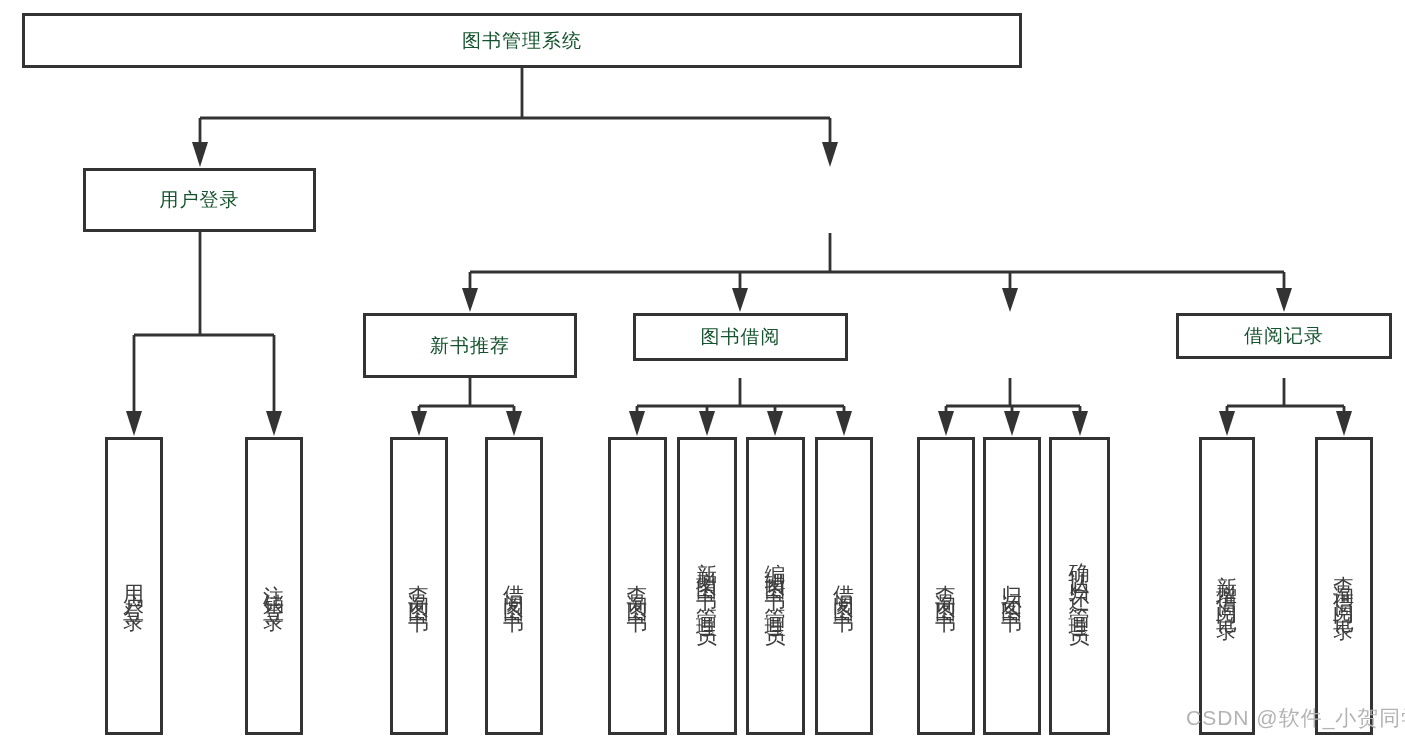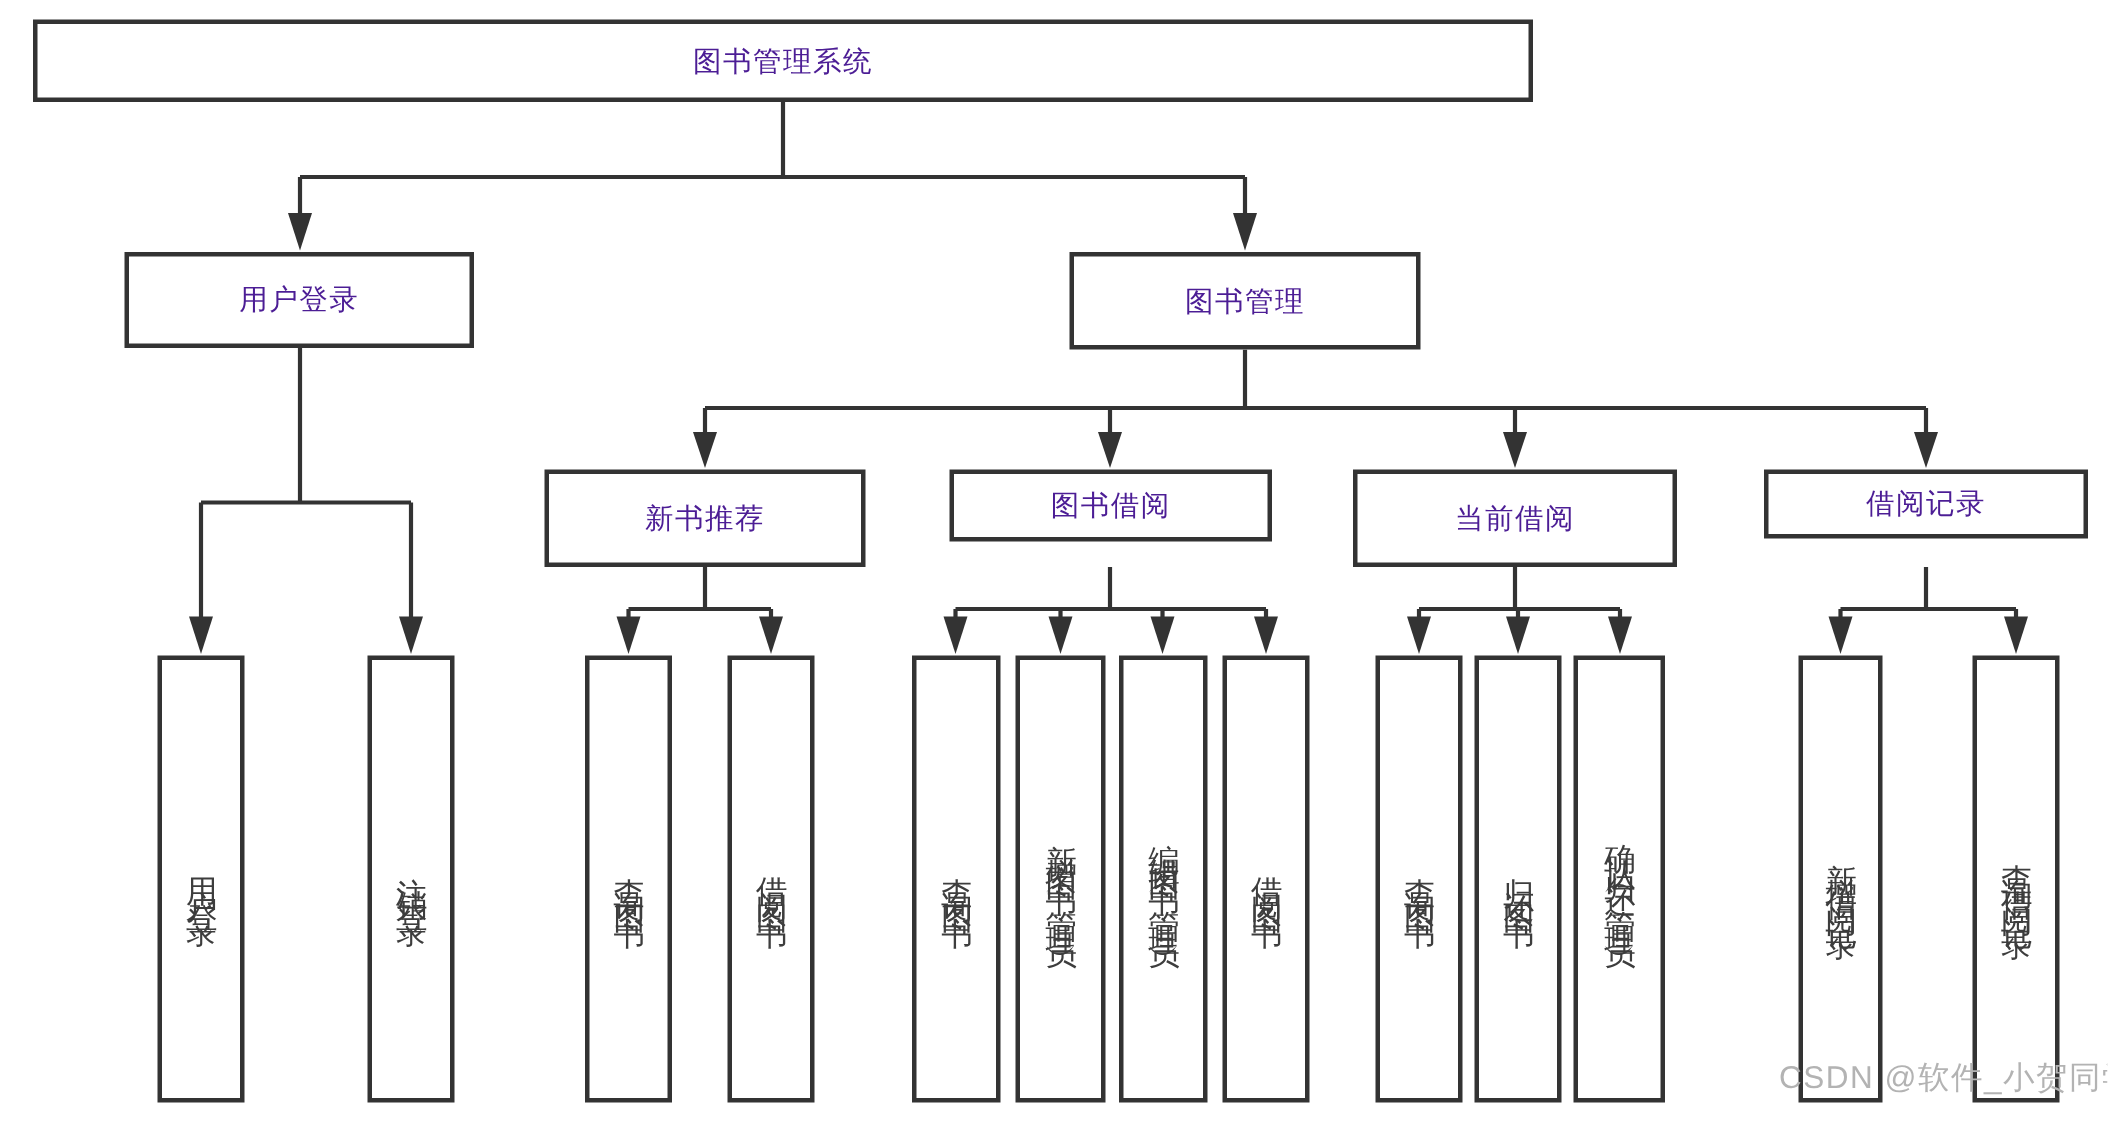--- a/index.html
+++ b/index.html
@@ -14,21 +14,21 @@
   .wires line,.wires polyline{stroke:#333333;stroke-width:2.8;fill:none;}
   .wires polygon{fill:#333333;stroke:none;}
   .box{
     position:absolute;
     background:#ffffff;
     border:3px solid #333333;
     box-sizing:border-box;
     display:flex;align-items:center;justify-content:center;
     color:#3d3d3d;
   }
-  .hbox span{font-size:19px;letter-spacing:1px;color:#4c1d95;}
+  .hbox span{font-size:19px;letter-spacing:1px;color:#14532d;}
   .leaf span{
     writing-mode:vertical-rl;
     text-orientation:mixed;
     font-size:21px;
     letter-spacing:9px;
     color:#3d3d3d;
     line-height:1;
   }
   .watermark{
     position:absolute;
@@ -120,32 +120,26 @@
     </g>
   </svg>
 
   <div class="box hbox" style="left:22px;top:13px;width:1000px;height:55px;">
     <span>图书管理系统</span>
   </div>
 
   <div class="box hbox" style="left:83px;top:168px;width:233px;height:64px;">
     <span>用户登录</span>
   </div>
-  <div class="box hbox" style="left:713px;top:168px;width:234px;height:65px;">
-    <span>图书管理</span>
-  </div>
 
   <div class="box hbox" style="left:363px;top:313px;width:214px;height:65px;">
     <span>新书推荐</span>
   </div>
   <div class="box hbox" style="left:633px;top:313px;width:215px;height:48px;">
     <span>图书借阅</span>
-  </div>
-  <div class="box hbox" style="left:902px;top:313px;width:216px;height:65px;">
-    <span>当前借阅</span>
   </div>
   <div class="box hbox" style="left:1176px;top:313px;width:216px;height:46px;">
     <span>借阅记录</span>
   </div>
 
   <div class="box leaf" style="left:105px;top:437px;width:58px;height:298px;">
     <span>用户登录</span>
   </div>
   <div class="box leaf" style="left:245px;top:437px;width:58px;height:298px;">
     <span>注销登录</span>

